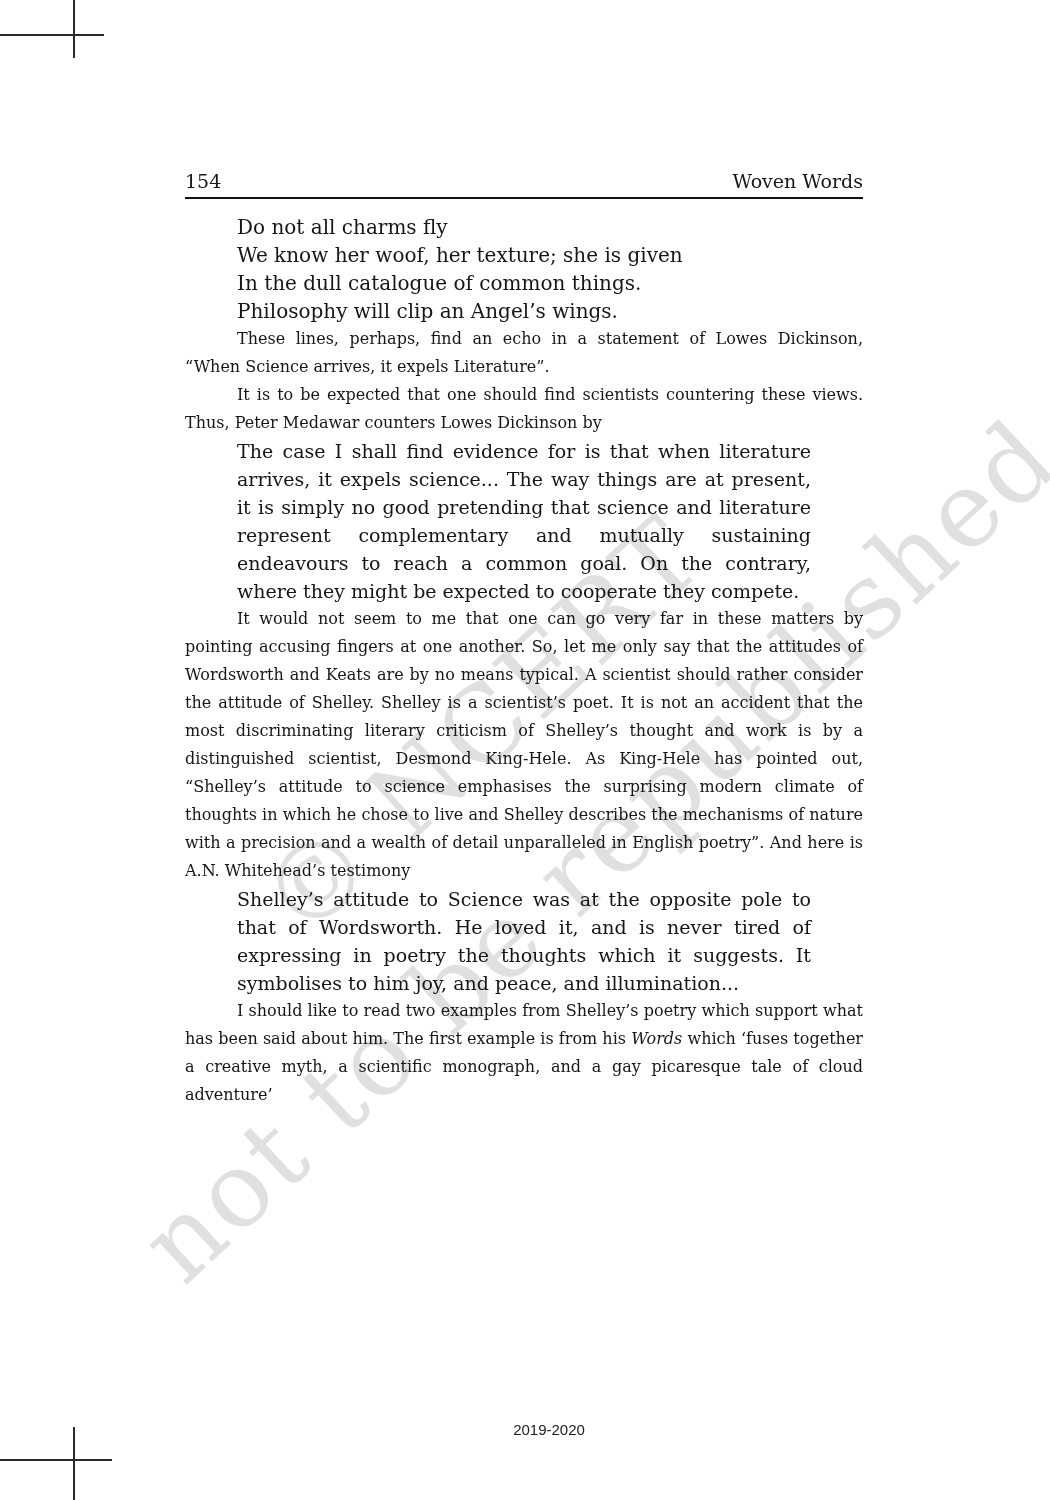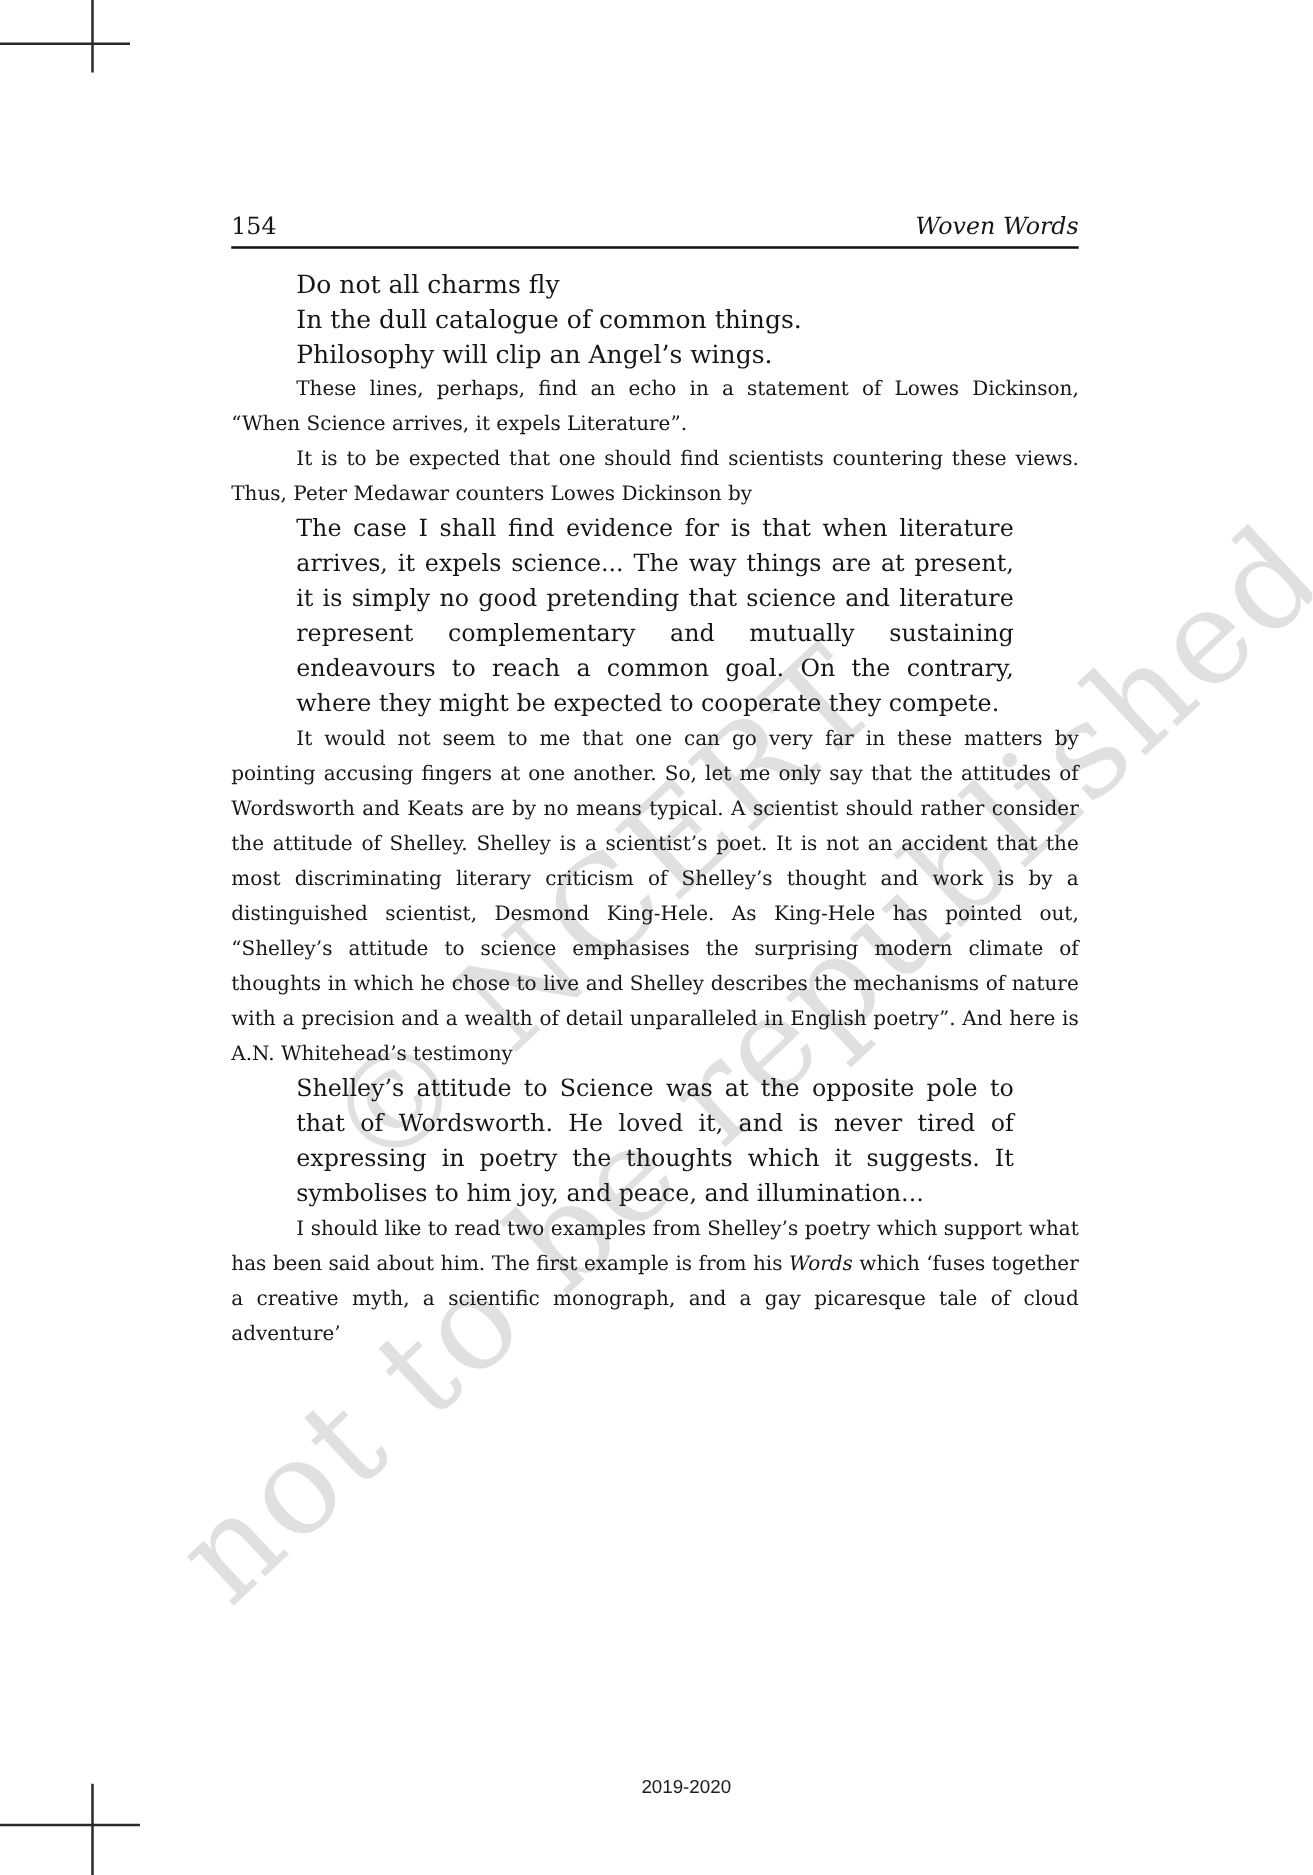--- a/index.html
+++ b/index.html
@@ -44,21 +44,21 @@
   }
   .page-header {
     display: flex;
     justify-content: space-between;
     align-items: baseline;
     border-bottom: 2px solid #111;
     padding-bottom: 5px;
     font-size: 19px;
     text-align: right;
   }
-  .book-title { font-style: italic; }
+  .book-title { }
   .poem {
     margin: 14px 0 0 52px;
     font-size: 20px;
     line-height: 28px;
   }
   .attribution {
     text-align: right;
     font-size: 19px;
     line-height: 28px;
   }
@@ -106,20 +106,21 @@
 
   <div class="content">
 
     <div class="page-header">
       <span>154</span>
       <span class="book-title">Woven Words</span>
     </div>
 
     <div class="poem">
       <div class="poem-line">Do not all charms fly</div>
+      <div class="poem-line">We know her woof, her texture; she is given</div>
       <div class="poem-line">In the dull catalogue of common things.</div>
       <div class="poem-line">Philosophy will clip an Angel’s wings.</div>
     </div>
 
 
     <p class="para">These lines, perhaps, find an echo in a statement of Lowes Dickinson, “When Science arrives, it expels Literature”.</p>
 
     <p class="para">It is to be expected that one should find scientists countering these views. Thus, Peter Medawar counters Lowes Dickinson by</p>
 
     <div class="quote">The case I shall find evidence for is that when literature arrives, it expels science... The way things are at present, it is simply no good pretending that science and literature represent complementary and mutually sustaining endeavours to reach a common goal. On the contrary, where they might be expected to cooperate they compete.</div>

